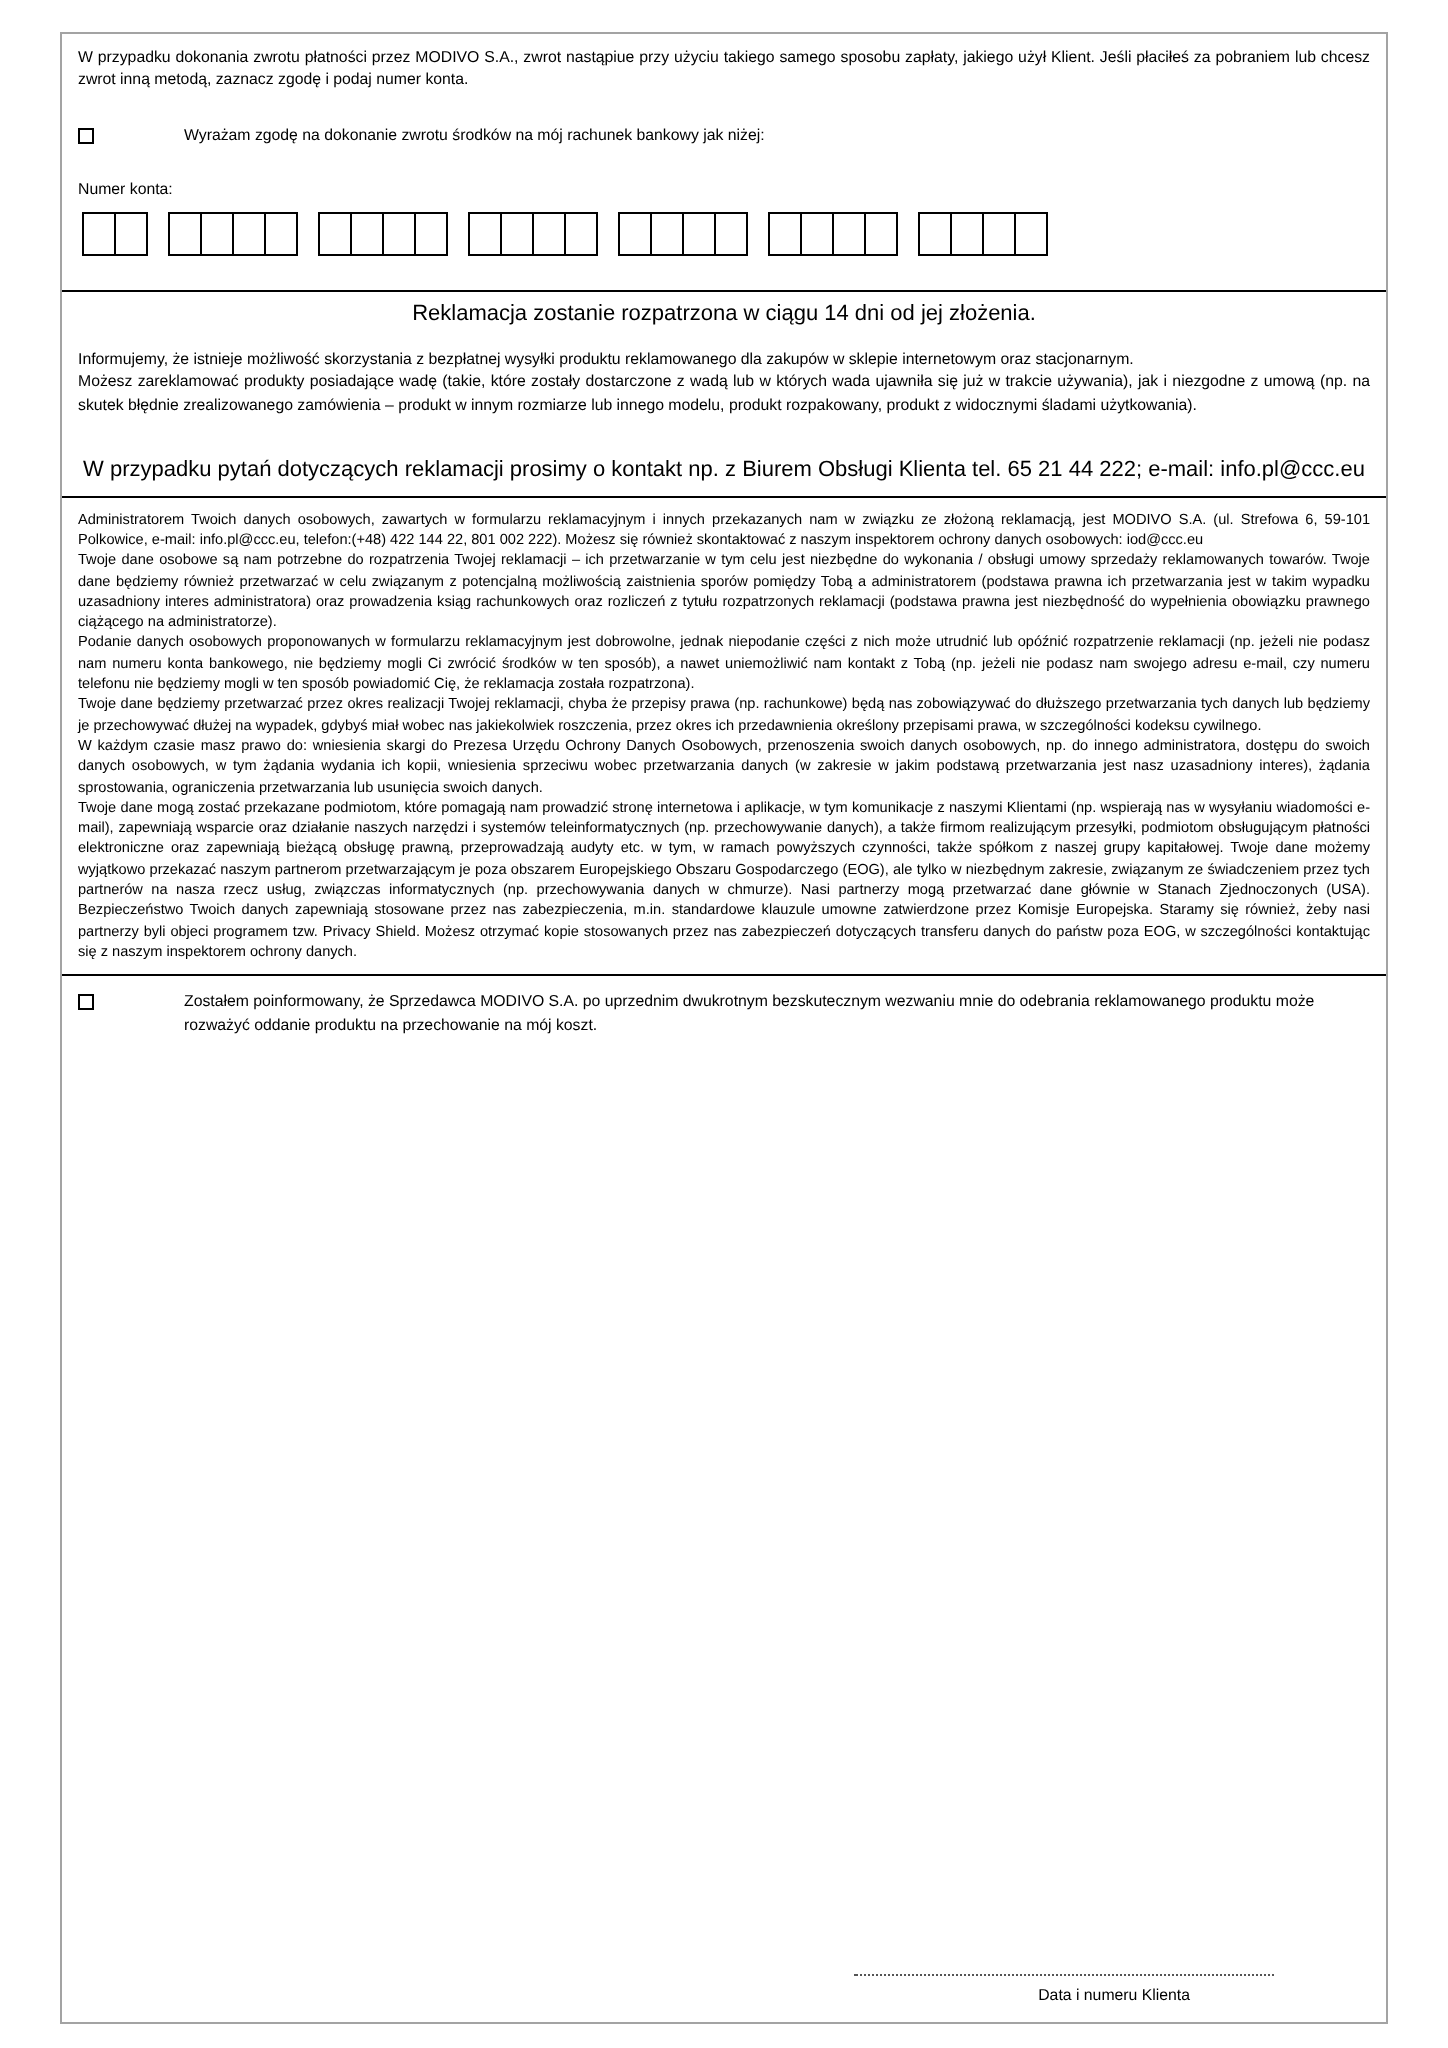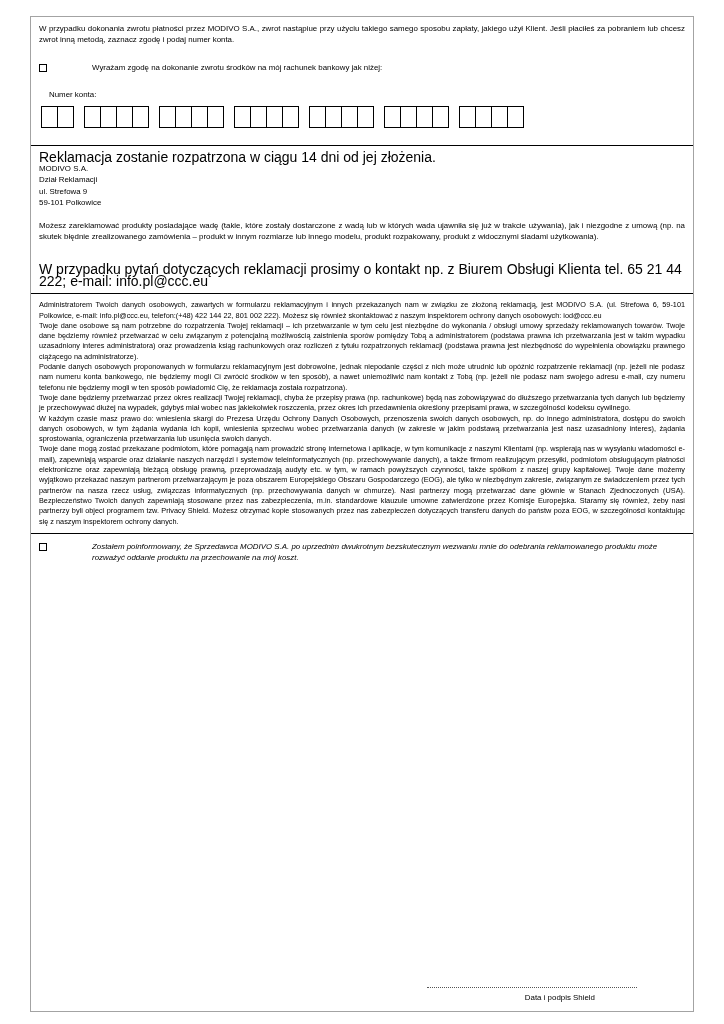--- a/index.html
+++ b/index.html
@@ -39,22 +39,23 @@
   p {
     margin: 0;
     padding: 0;
   }
   .t8 {
     font-size: 7.9px;
     line-height: 11.4px;
     text-align: justify;
   }
   .t8n {
-    font-size: 14px;
-    line-height: 11.4px;
+    font-size: 11px;
+    line-height: 11.4px;
+    text-align: center;
   }
   .t7 {
     font-size: 7.3px;
     line-height: 10.3px;
     text-align: justify;
   }
   .gap-m { height: 11px; }
   .gap-l { height: 16px; }
 
   
@@ -73,21 +74,20 @@
     flex: 0 0 auto;
     margin-top: 2px;
   }
   .cb-txt { text-align: left; margin-left: 40px; }
 
   
   .acct-label {
     font-size: 7.9px;
     line-height: 11.4px;
     margin-bottom: 5px;
-    margin-left: 10px;
   }
   .acct-row {
     display: flex;
     align-items: center;
     gap: 11px;
     padding-left: 2px;
   }
   .acct-group {
     display: flex;
   }
@@ -122,21 +122,20 @@
     height: 1px;
   }
   .sign-label {
     font-size: 7.9px;
     line-height: 11.4px;
     margin-top: 4px;
     margin-right: 42px;
   }
   .consent-sec {
     padding: 7px 8px 4px 8px;
-    font-style: italic;
   }
 </style>
 </head>
 <body>
 
 <div class="page">
   <div class="doc-frame">
 
     <div class="sec sec-border-bottom">
       <p class="t8">W przypadku dokonania zwrotu płatności przez MODIVO S.A., zwrot nastąpiue przy użyciu takiego samego sposobu zapłaty, jakiego użył Klient. Jeśli płaciłeś za pobraniem lub chcesz zwrot inną metodą, zaznacz zgodę i podaj numer konta.</p>
@@ -187,27 +186,22 @@
           <div class="acct-cell"></div>
           <div class="acct-cell"></div>
           <div class="acct-cell"></div>
         </div>
       </div>
       <div class="gap-m"></div>
     </div>
 
     <div class="sec sec-border-bottom">
       <p class="t8n">Reklamacja zostanie rozpatrzona w ciągu 14 dni od jej złożenia.</p>
-      <div class="addr">
-        <p>MODIVO S.A.</p>
-        <p>Dział Reklamacji</p>
-        <p>ul. Strefowa 9</p>
-        <p>59-101 Polkowice</p>
-      </div>
-      <div class="gap-m"></div>
+      <div class="gap-m"></div>
+      <p class="t8">Informujemy, że istnieje możliwość skorzystania z bezpłatnej wysyłki produktu reklamowanego dla zakupów w sklepie internetowym oraz stacjonarnym.</p>
       <p class="t8">Możesz zareklamować produkty posiadające wadę (takie, które zostały dostarczone z wadą lub w których wada ujawniła się już w trakcie używania), jak i niezgodne z umową (np. na skutek błędnie zrealizowanego zamówienia – produkt w innym rozmiarze lub innego modelu, produkt rozpakowany, produkt z widocznymi śladami użytkowania).</p>
       <div class="gap-m"></div>
       <div class="gap-m"></div>
       <p class="t8n">W przypadku pytań dotyczących reklamacji prosimy o kontakt np. z Biurem Obsługi Klienta tel. 65 21 44 222; e-mail: info.pl@ccc.eu</p>
     </div>
 
     <div class="sec sec-border-bottom">
       <p class="t7">Administratorem Twoich danych osobowych, zawartych w formularzu reklamacyjnym i innych przekazanych nam w związku ze złożoną reklamacją, jest MODIVO S.A. (ul. Strefowa 6, 59-101 Polkowice, e-mail: info.pl@ccc.eu, telefon:(+48) 422 144 22, 801 002 222). Możesz się również skontaktować z naszym inspektorem ochrony danych osobowych: iod@ccc.eu</p>
       <p class="t7">Twoje dane osobowe są nam potrzebne do rozpatrzenia Twojej reklamacji – ich przetwarzanie w tym celu jest niezbędne do wykonania / obsługi umowy sprzedaży reklamowanych towarów. Twoje dane będziemy również przetwarzać w celu związanym z potencjalną możliwością zaistnienia sporów pomiędzy Tobą a administratorem (podstawa prawna ich przetwarzania jest w takim wypadku uzasadniony interes administratora) oraz prowadzenia ksiąg rachunkowych oraz rozliczeń z tytułu rozpatrzonych reklamacji (podstawa prawna jest niezbędność do wypełnienia obowiązku prawnego ciążącego na administratorze).</p>
       <p class="t7">Podanie danych osobowych proponowanych w formularzu reklamacyjnym jest dobrowolne, jednak niepodanie części z nich może utrudnić lub opóźnić rozpatrzenie reklamacji (np. jeżeli nie podasz nam numeru konta bankowego, nie będziemy mogli Ci zwrócić środków w ten sposób), a nawet uniemożliwić nam kontakt z Tobą (np. jeżeli nie podasz nam swojego adresu e-mail, czy numeru telefonu nie będziemy mogli w ten sposób powiadomić Cię, że reklamacja została rozpatrzona).</p>
@@ -219,18 +213,18 @@
     <div class="consent-sec">
       <div class="cb-line">
         <span class="cb"></span>
         <span class="cb-txt">Zostałem poinformowany, że Sprzedawca MODIVO S.A. po uprzednim dwukrotnym bezskutecznym wezwaniu mnie do odebrania reklamowanego produktu może rozważyć oddanie produktu na przechowanie na mój koszt.</span>
       </div>
     </div>
 
     <div class="sign-wrap">
       <div class="sign-inner">
         <div class="dots"></div>
-        <div class="sign-label">Data i podpis Shield</div>
+        <div class="sign-label">Data i numeru Klienta</div>
       </div>
     </div>
 
   </div>
 </div>
 
 </body></html>

